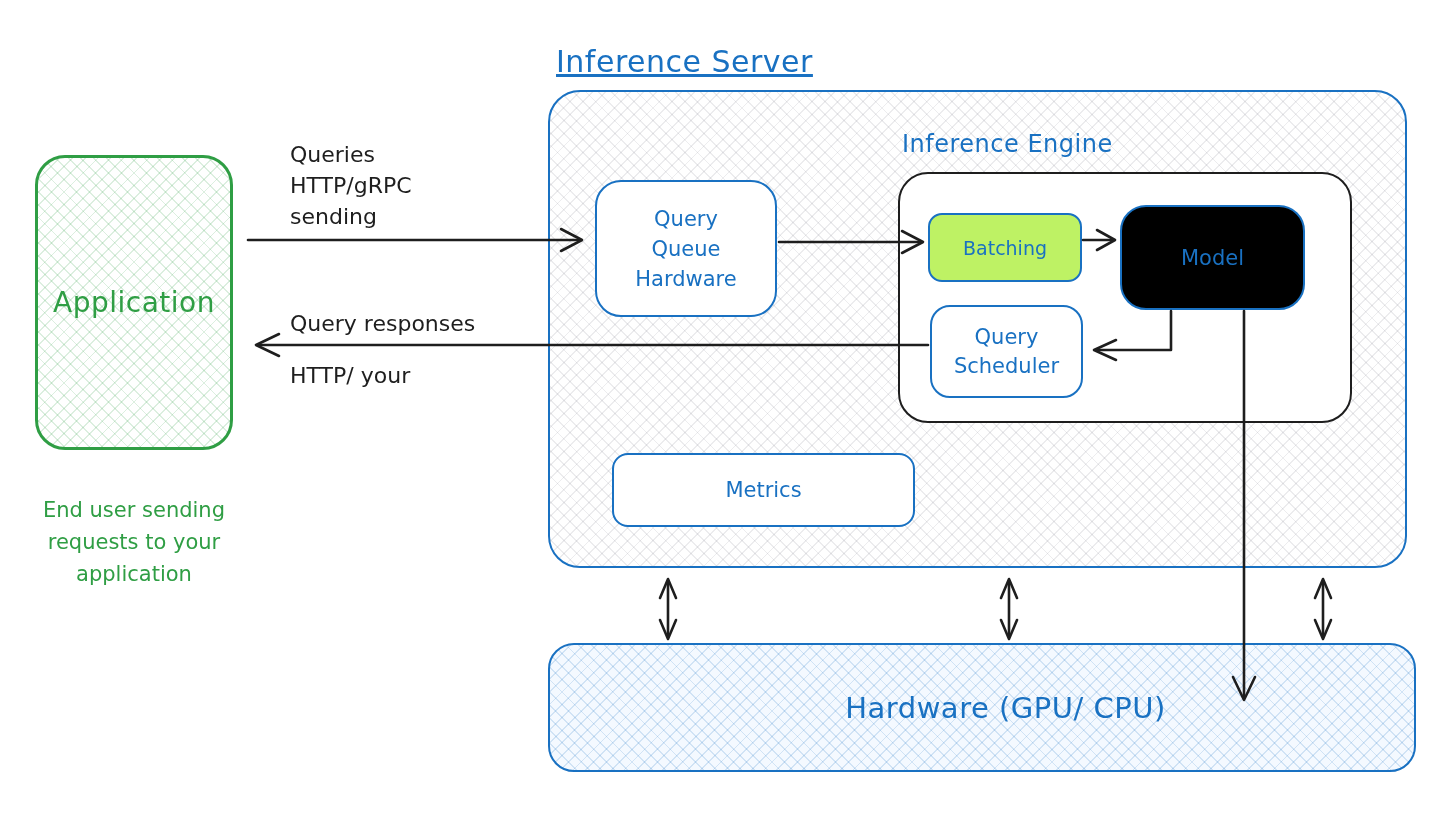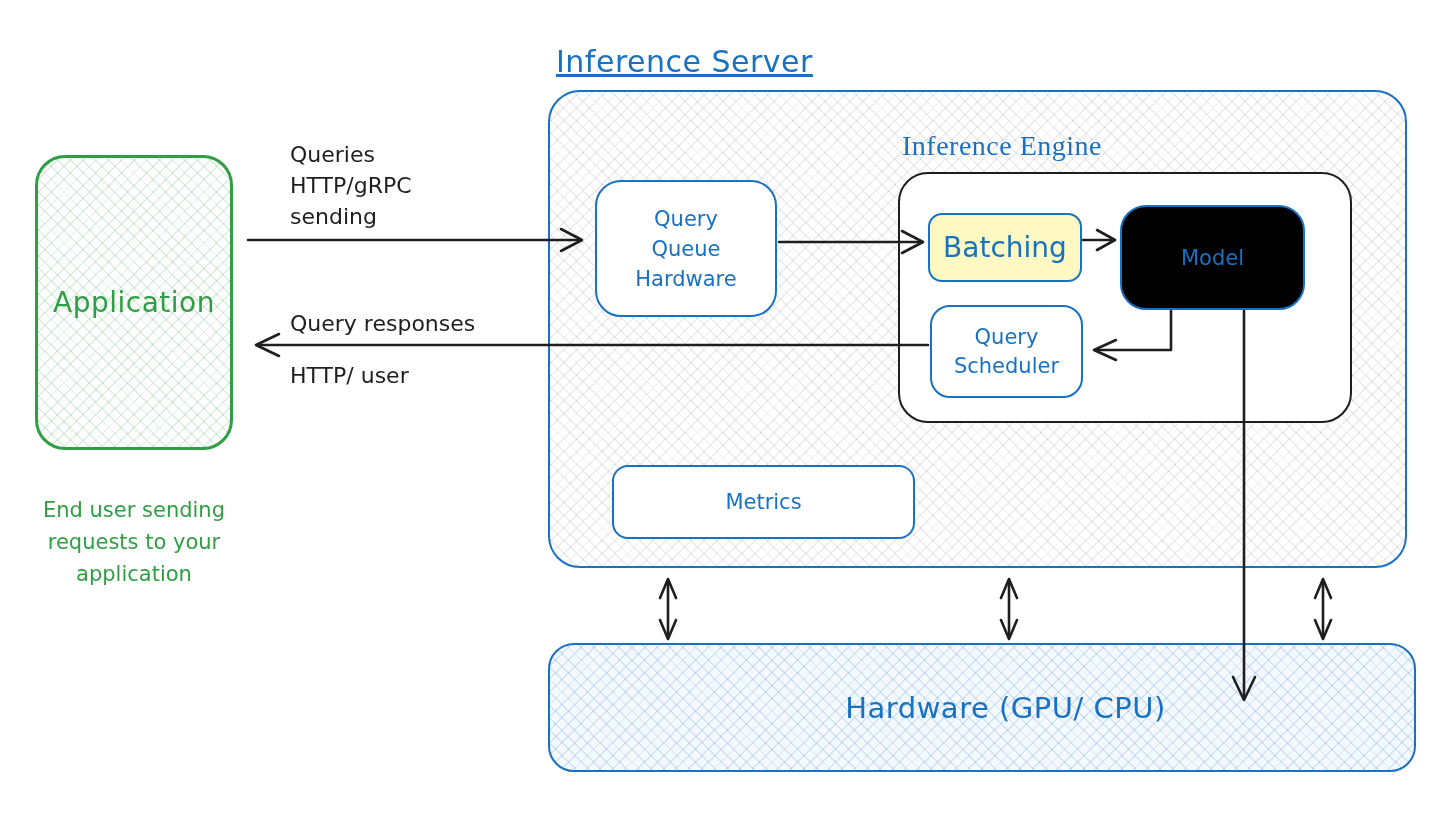--- a/index.html
+++ b/index.html
@@ -71,46 +71,46 @@
     line-height:30px;
   }
   .engine-box{
     left:898px; top:172px; width:454px; height:251px;
     background:#ffffff;
     border:2.5px solid var(--ink);
     border-radius:30px;
   }
   .batching-box{
     left:928px; top:213px; width:154px; height:69px;
-    background:#fef9c3;
+    background:#bef264;
     border:2.5px solid var(--blue);
     border-radius:14px;
     color:var(--blue);
-    font-size:28px;
+    font-size:19px;
     text-align:right;
   }
   .model-box{
     left:1120px; top:205px; width:185px; height:105px;
     background:#000000;
     border:2.5px solid var(--blue);
     border-radius:26px;
     color:var(--blue);
     font-size:21px;
   }
   .qr-box{
     left:930px; top:305px; width:153px; height:93px;
     background:#ffffff;
     border:2.5px solid var(--blue);
     border-radius:20px;
     color:var(--blue);
     font-size:21px;
     line-height:29px;
   }
   .metrics-box{
-    left:612px; top:465px; width:303px; height:74px;
+    left:612px; top:453px; width:303px; height:74px;
     background:#ffffff;
     border:2.5px solid var(--blue);
     border-radius:16px;
     color:var(--blue);
     font-size:21px;
   }
   .hardware-box{
     left:548px; top:643px; width:868px; height:129px;
     border:2.5px solid var(--blue);
     border-radius:26px;
@@ -120,21 +120,21 @@
     padding-left:47px;
   }
   
   .title{
     position:absolute;
     color:var(--blue);
     letter-spacing:.5px;
     white-space:nowrap;
   }
   .server-title{left:556px; top:44px; font-size:30px;text-decoration:underline;}
-  .engine-title{left:902px; top:130px; font-size:28px;font-family:Liberation Serif, serif;}
+  .engine-title{left:902px; top:130px; font-size:24px;}
   .caption{
     position:absolute;
     left:14px; top:494px; width:240px;
     color:var(--green);
     font-size:21px;
     line-height:32px;
     text-align:center;
   }
   .arrow-label{
     position:absolute;
@@ -212,21 +212,21 @@
   <div class="box hardware-box hatch-blue">
     <span>Hardware (GPU/ CPU)</span>
   </div>
 
   <div class="arrow-label queries-label">
     <span class="line">Queries</span>
     <span class="line">HTTP/gRPC</span>
     <span class="line">sending</span>
   </div>
   <div class="arrow-label responses-top">Query responses</div>
-  <div class="arrow-label responses-bottom">HTTP/ user</div>
+  <div class="arrow-label responses-bottom">HTTP/ your</div>
 
   <svg class="arrows" viewBox="0 0 1456 818" xmlns="http://www.w3.org/2000/svg">
     <g>
       <path d="M248,240 H580"></path>
       <path d="M561,229 L582,240 L561,251"></path>
     </g>
     <g>
       <path d="M928,345 H258"></path>
       <path d="M279,334 L256,345 L279,356"></path>
     </g>

